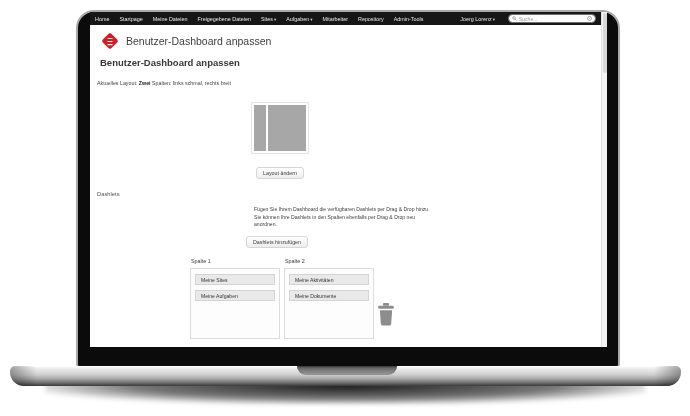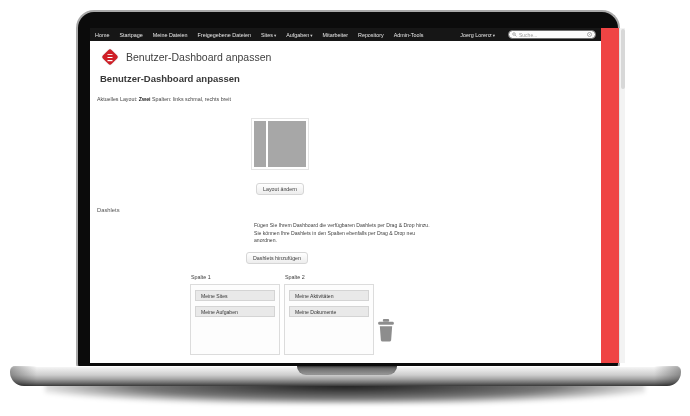--- a/index.html
+++ b/index.html
@@ -17,22 +17,22 @@
     border-radius:5px 5px 14px 14px;z-index:3;
     background:linear-gradient(180deg,#fbfbfb 0%,#e6e6e6 20%,#cdcdcd 45%,#a5a5a5 65%,#6c6c6c 85%,#383838 100%);
     box-shadow:inset 0 1px 0 #ffffff;}
   .base-ends{position:absolute;inset:0;border-radius:inherit;
     background:linear-gradient(90deg,rgba(0,0,0,0.35) 0%,rgba(0,0,0,0) 4%,rgba(0,0,0,0) 96%,rgba(0,0,0,0.35) 100%);}
   .hinge-notch{position:absolute;left:287px;top:0;width:100px;height:9px;
     border-radius:0 0 9px 9px;background:linear-gradient(180deg,#5c5c5c,#9a9a9a);
     box-shadow:inset 0 1px 2px rgba(0,0,0,0.45);}
 
   
-  .screen{position:absolute;left:12px;top:16px;width:517px;height:335px;
-    background:#ef4444;overflow:hidden;padding-left:18px;}
+  .screen{position:absolute;left:12px;top:0;width:517px;height:335px;
+    background:#0369a1;overflow:hidden;}
   .page{position:absolute;left:0;top:0;width:511px;height:335px;background:#fff;}
   .scrollbar{position:absolute;right:0;top:0;width:6px;height:335px;
     background:#f3f3f3;border-left:1px solid #e1e1e1;box-sizing:border-box;}
   .scroll-thumb{width:4px;height:60px;margin:1px auto 0;background:#d8d8d8;border-radius:2px;}
 
   
   .navbar{position:absolute;left:0;top:0;right:0;height:13px;background:#161616;
     display:flex;align-items:center;padding:0 5px;gap:10px;
     font-size:5.4px;color:#e8e8e8;white-space:nowrap;}
   .nav-item{cursor:pointer;}

